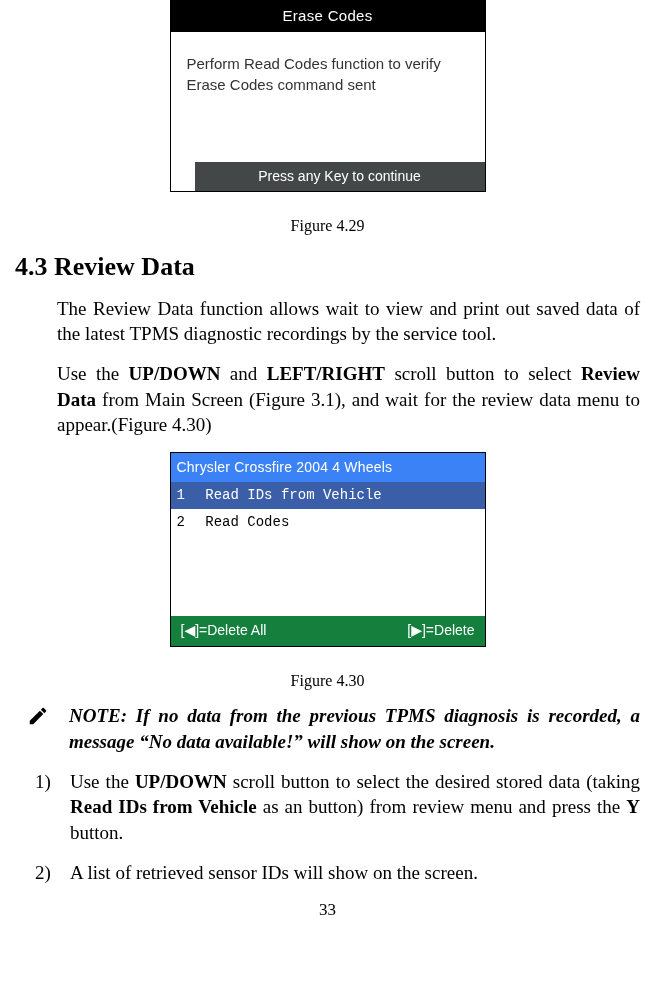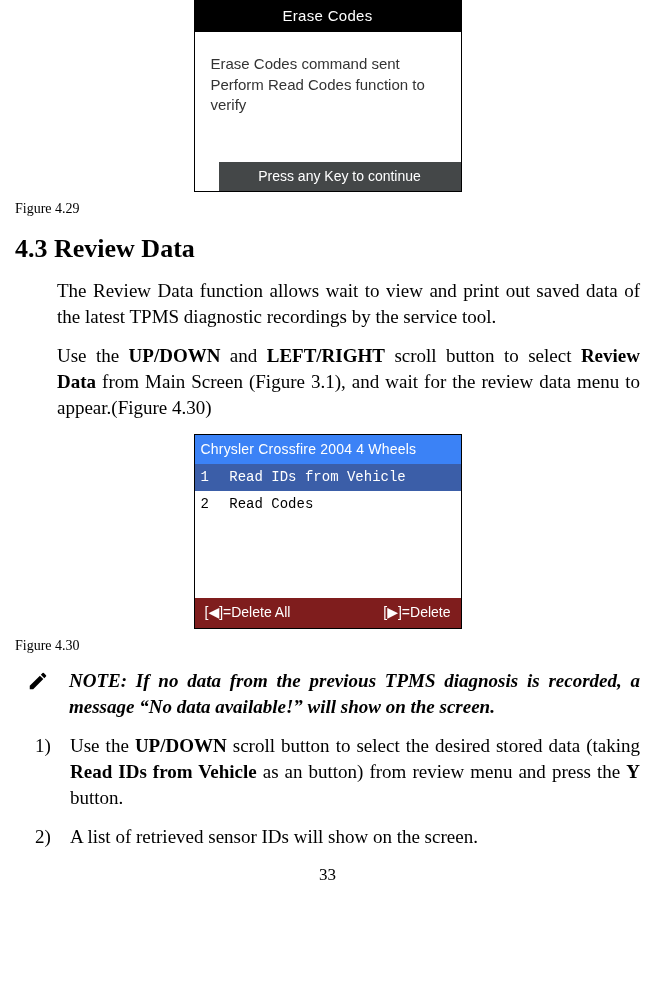--- a/index.html
+++ b/index.html
@@ -16,21 +16,21 @@
       background: #fff;
       padding: 0 15px;
     }
     .screen-wrap {
       display: flex;
       flex-direction: column;
       align-items: center;
       margin: 0 0 8px 0;
     }
     .device-screen {
-      width: 268px;
+      width: 316px;
       border: 1.5px solid #000;
       background: #fff;
     }
     .ds-header {
       background: #000;
       color: #fff;
       text-align: center;
       font-family: Arial, sans-serif;
       font-size: 15px;
       padding: 5px 0 6px;
@@ -73,30 +73,30 @@
     .ds2-row .num {
       display: inline-block;
       width: 12px;
     }
     .ds2-body {
       min-height: 134px;
     }
     .ds2-footer {
       display: flex;
       justify-content: space-between;
-      background: #7f1d1d;
+      background: #15803d;
       color: #fff;
       font-family: Arial, sans-serif;
       font-size: 14px;
       padding: 5px 10px 6px;
     }
     .fig-caption {
-      text-align: left;
-      font-size: 14px;
-      margin: 8px 0 12px;
+      text-align: center;
+      font-size: 16px;
+      margin: 23px 0 12px;
     }
     .section-heading {
       font-size: 26px;
       font-weight: bold;
       margin: 10px 0 12px 0;
     }
     .body-para {
       text-align: justify;
       margin: 0 0 14px 42px;
     }
@@ -137,22 +137,22 @@
     .b { font-weight: bold; }
     svg.pencil-icon { display: block; }
   </style>
 </head>
 <body>
 
 <div class="screen-wrap">
   <div class="device-screen">
     <div class="ds-header">Erase Codes</div>
     <div class="ds-body">
+      <div>Perform Read Codes function to verify</div>
       <div>Erase Codes command sent</div>
-      <div>Perform Read Codes function to verify</div>
     </div>
     <div class="ds-footer">Press any Key to continue</div>
   </div>
 </div>
 <div class="fig-caption">Figure 4.29</div>
 
 <div class="section-heading">4.3 Review Data</div>
 
 <p class="body-para">
   <span>The Review Data function allows wait to view and print out saved data of the latest TPMS diagnostic recordings by the service tool.</span>

